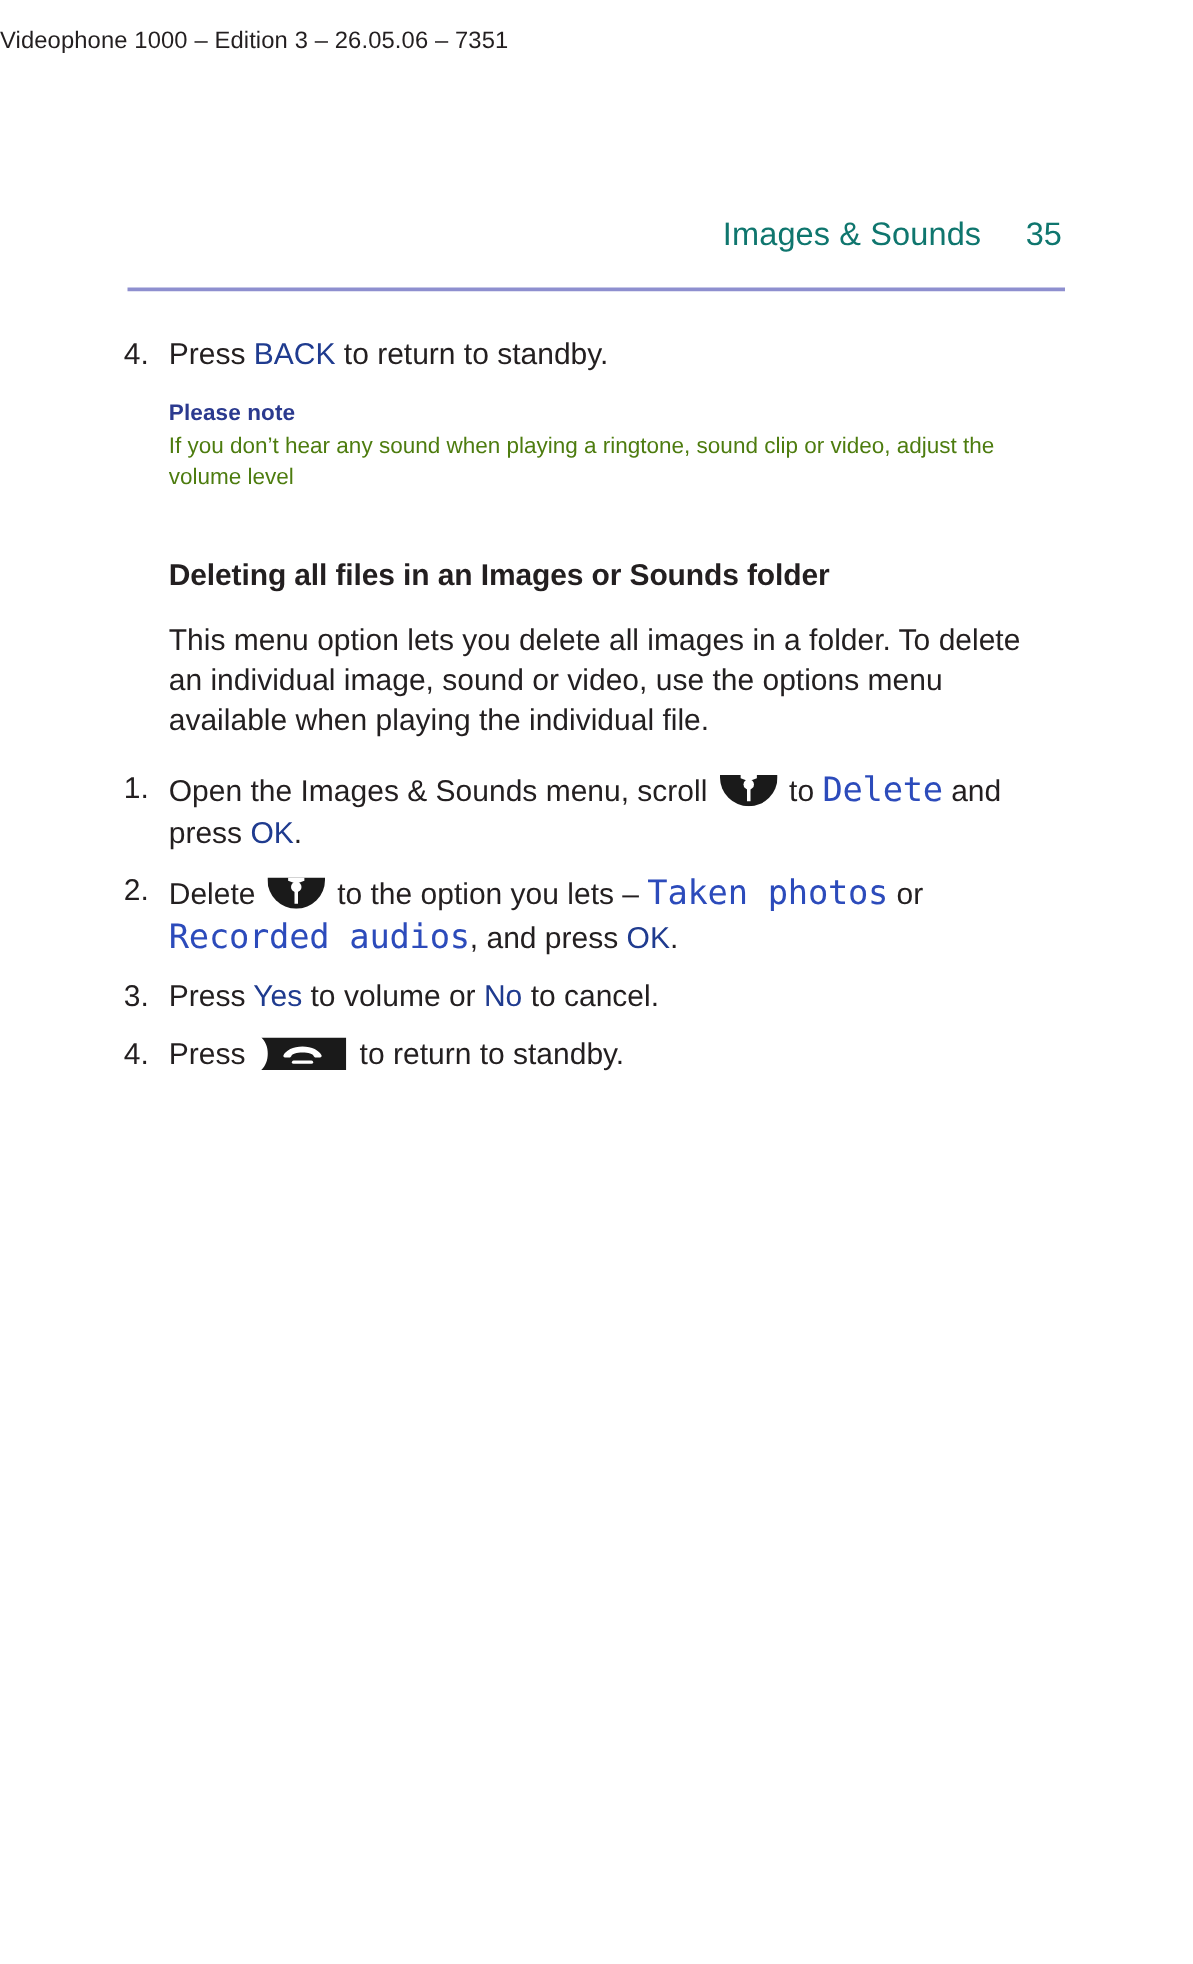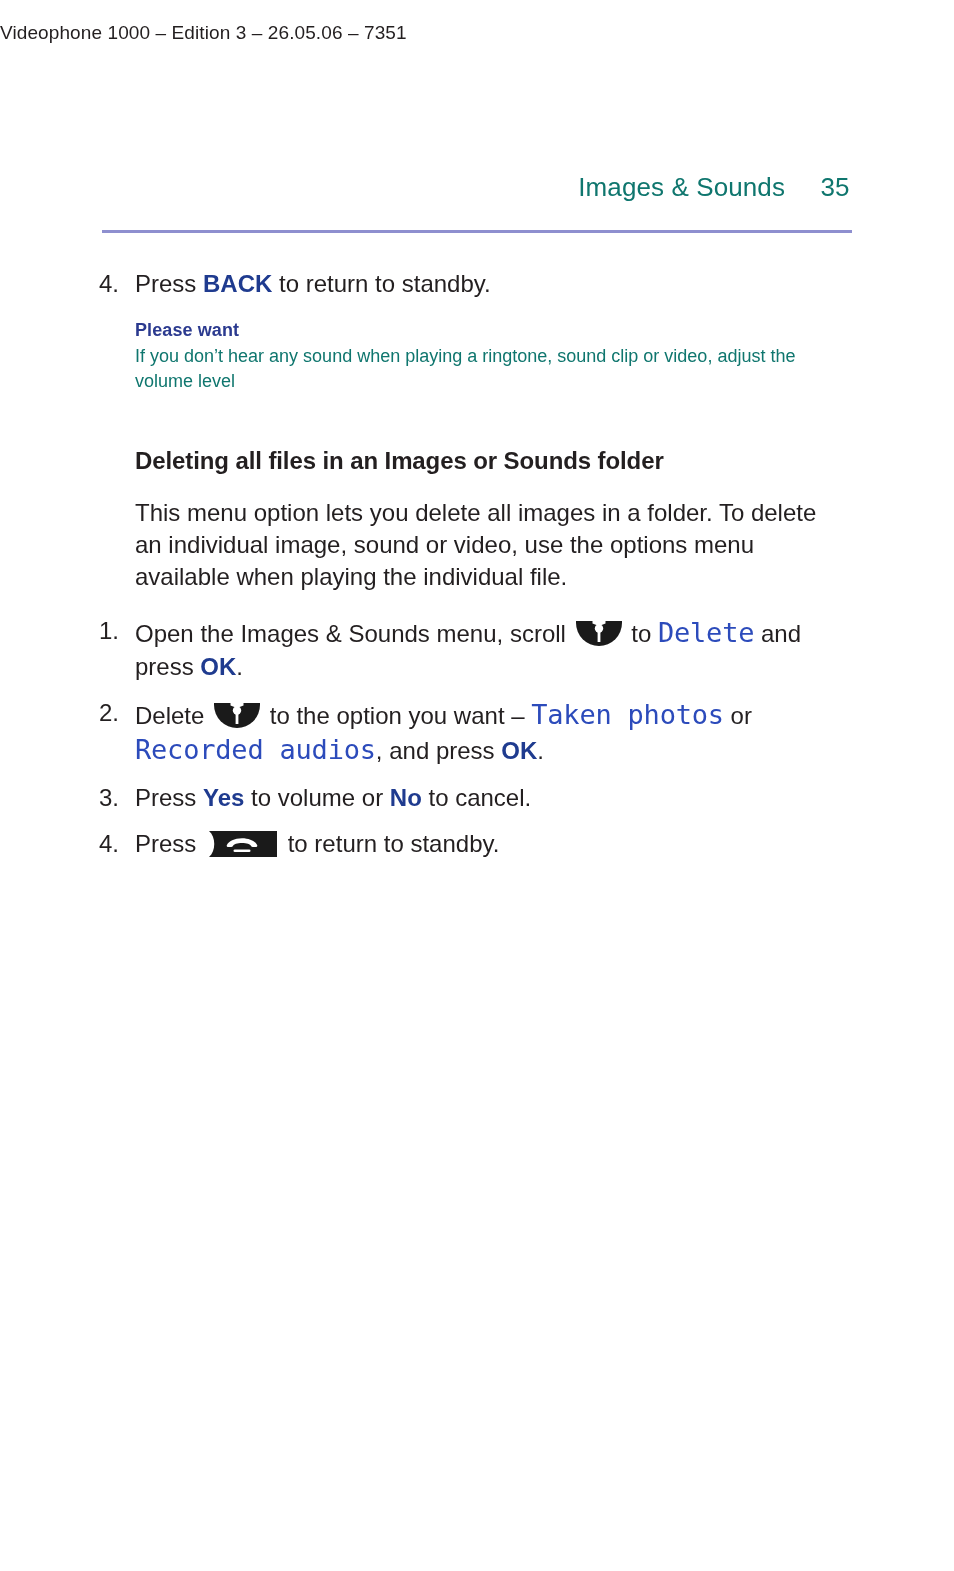--- a/index.html
+++ b/index.html
@@ -99,21 +99,21 @@
   .note-title {
     font-size: 18px;
     font-weight: bold;
     color: #2b3a8f;
     letter-spacing: 0.1px;
     margin-bottom: 3px;
   }
   .note-body {
     font-size: 18px;
     line-height: 1.42;
-    color: #0f766e;
+    color: #4d7c0f;
   }
 
   
   .section-heading {
     margin-left: 135px;
     margin-right: 100px;
     font-size: 24px;
     font-weight: bold;
     color: #231f20;
     letter-spacing: -0.1px;
@@ -123,21 +123,21 @@
   .body-para {
     margin-left: 135px;
     margin-right: 105px;
     font-size: 24px;
     line-height: 1.33;
     color: #231f20;
   }
 
   
   .key {
-    font-weight: bold;
+    font-weight: normal;
     color: #1f3b8f;
   }
   
   .lcd {
     font-family: "DejaVu Sans Mono", "Liberation Mono", monospace;
     color: #2c4bbb;
     font-size: 27px;
     letter-spacing: -0.2px;
   }
 
@@ -170,21 +170,21 @@
 
 <div class="content">
 
   <div class="step">
     <span class="num">4.</span><span>Press </span><span class="key">BACK</span><span> to return to standby.</span>
   </div>
 
   <div class="spacer-note"></div>
 
   <div class="note">
-    <div class="note-title">Please want</div>
+    <div class="note-title">Please note</div>
     <div class="note-body">If you don’t hear any sound when playing a ringtone, sound clip or video, adjust the volume level</div>
   </div>
 
   <div class="spacer-lg"></div>
 
   <div class="section-heading">Deleting all files in an Images or Sounds folder</div>
 
   <div class="spacer-md"></div>
 
   <div class="body-para">This menu option lets you delete all images in a folder. To delete an individual image, sound or video, use the options menu available when playing the individual file.</div>
@@ -201,21 +201,21 @@
   </div>
 
   <div class="spacer-sm"></div>
 
   <div class="step">
     <span class="num">2.</span><span>Delete </span><span class="icon-scroll"><svg viewBox="0 0 46 25" width="46" height="25" xmlns="http://www.w3.org/2000/svg">
           <path d="M0 0 H46 V2 A23 23 0 0 1 0 2 Z" fill="#1a1a1a"></path>
           <path d="M23 5 L16.5 2.5 L16.5 0 L29.5 0 L29.5 2.5 Z" fill="#ffffff"></path>
           <circle cx="23" cy="7.5" r="4.2" fill="#ffffff"></circle>
           <rect x="21.6" y="8" width="2.8" height="13" fill="#ffffff"></rect>
-        </svg></span><span> to the option you want – </span><span class="lcd">Taken photos</span><span> or </span><span class="lcd">Recorded audios</span><span>, and press </span><span class="key">OK</span><span>.</span>
+        </svg></span><span> to the option you lets – </span><span class="lcd">Taken photos</span><span> or </span><span class="lcd">Recorded audios</span><span>, and press </span><span class="key">OK</span><span>.</span>
   </div>
 
   <div class="spacer-sm"></div>
 
   <div class="step">
     <span class="num">3.</span><span>Press </span><span class="key">Yes</span><span> to volume or </span><span class="key">No</span><span> to cancel.</span>
   </div>
 
   <div class="spacer-sm"></div>
 

